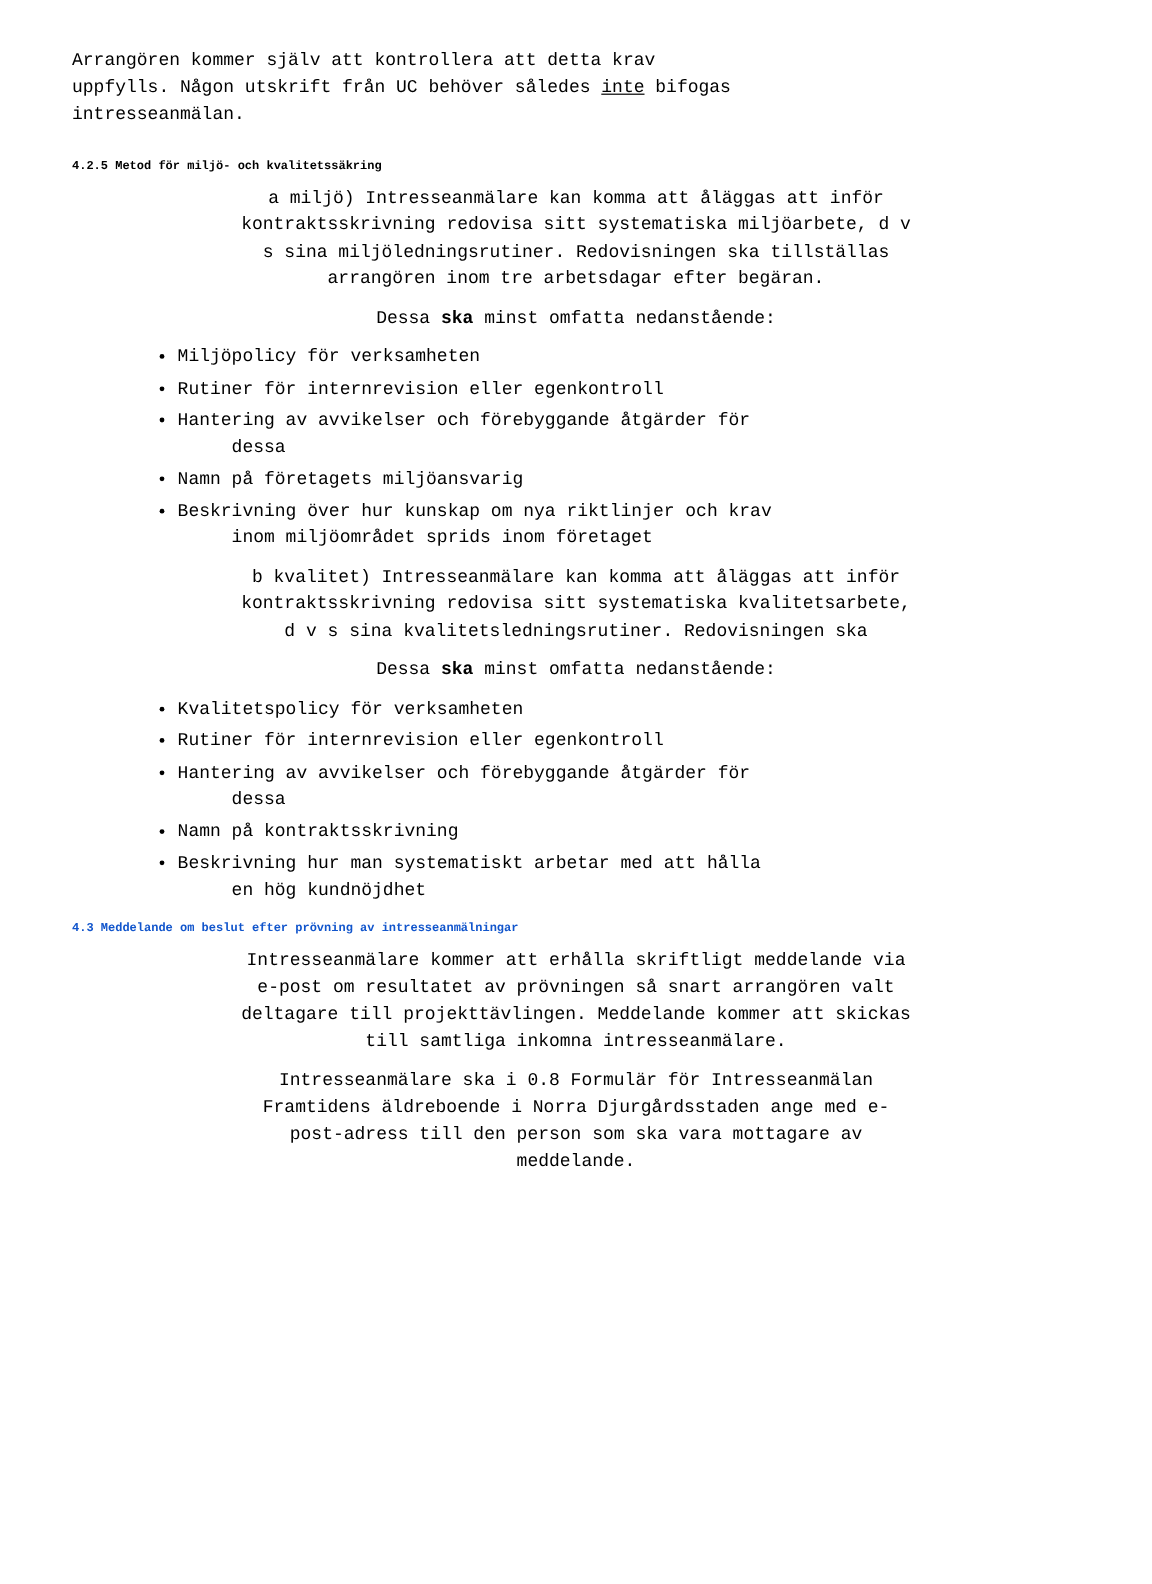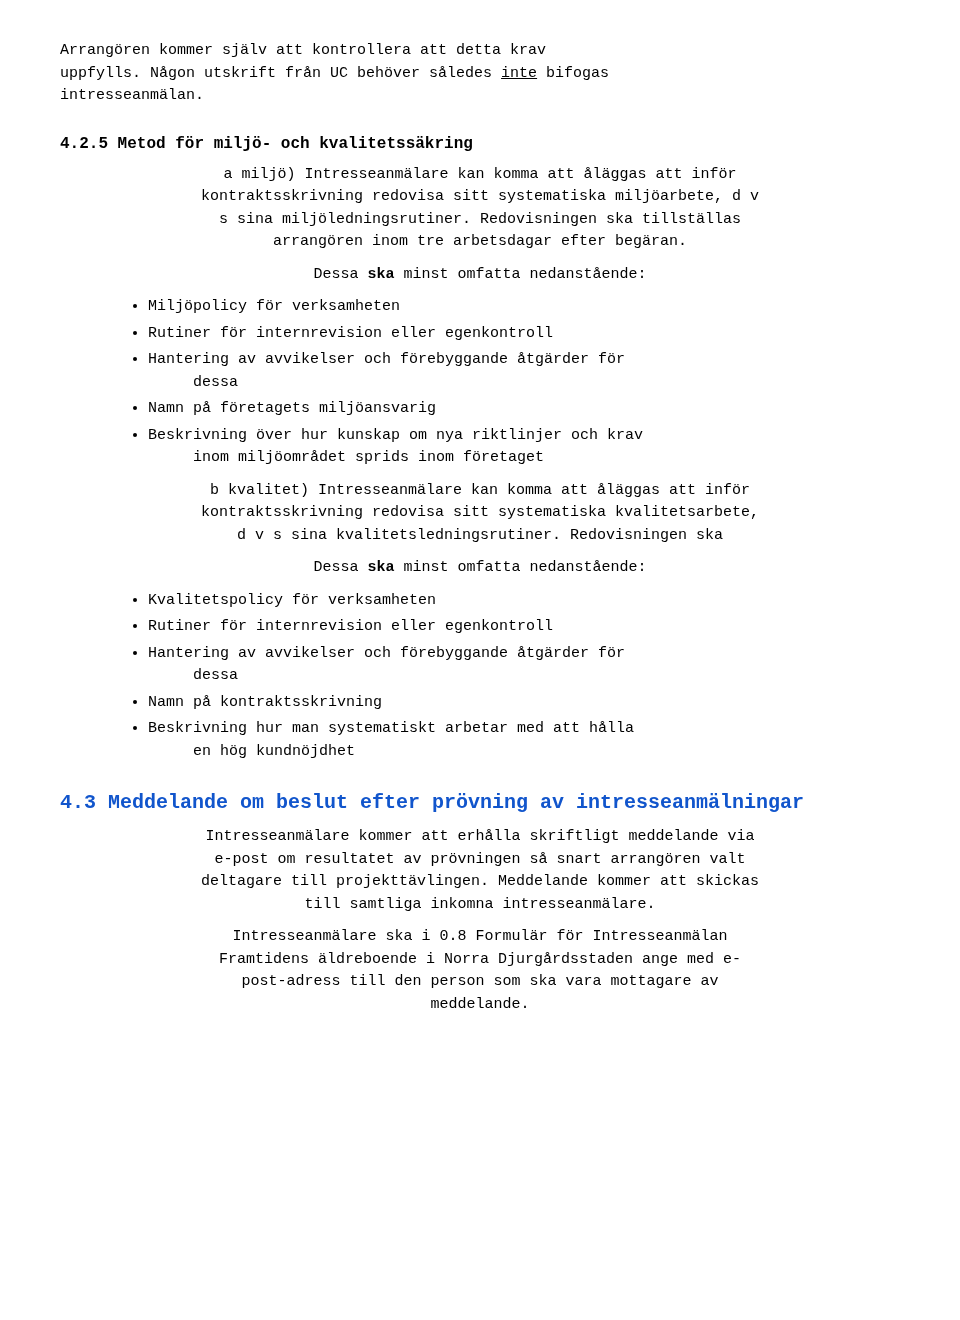--- a/index.html
+++ b/index.html
@@ -21,32 +21,32 @@
 
     .document-content {
       max-width: 860px;
     }
 
     .intro-text {
       margin-bottom: 24px;
     }
 
     .section-heading {
-      font-size: 16px;
+      font-size: 10px;
       font-weight: bold;
       color: #000000;
       margin-top: 18px;
       margin-bottom: 8px;
     }
 
     .section-subheading {
-      font-size: 20px;
+      font-size: 10px;
       font-weight: bold;
       color: #1155cc;
-      margin-top: 25px;
+      margin-top: 13px;
       margin-bottom: 8px;
     }
 
     .body-text {
       margin-bottom: 10px;
       text-align: center;
     }
 
     .bullet-list {
       list-style: disc;

